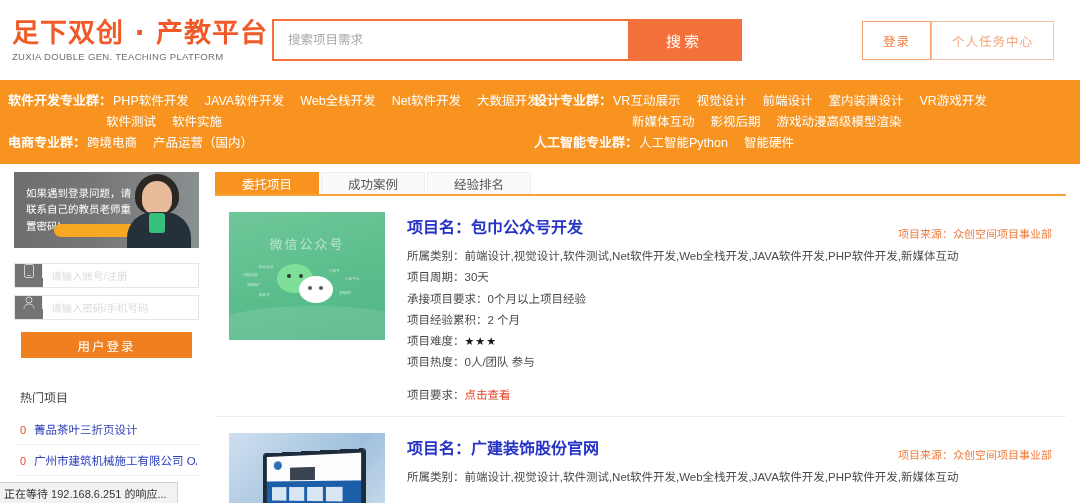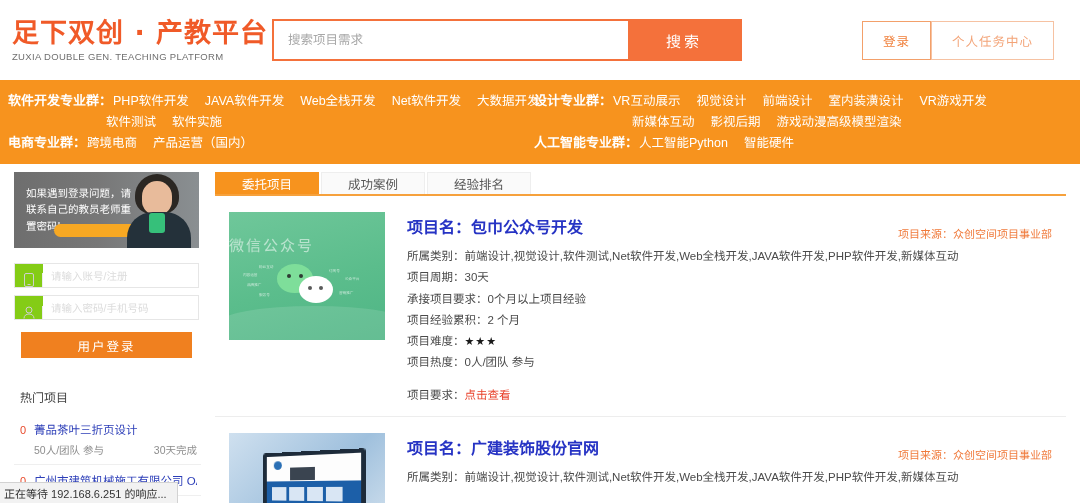--- a/index.html
+++ b/index.html
@@ -114,22 +114,22 @@
             background:#2b2723; border-radius:22px 22px 16px 16px; }
   .p-face { position:absolute; left:21px; top:9px; width:30px; height:34px;
             background:#e8bb9b; border-radius:15px 15px 14px 14px; }
   .p-body { position:absolute; left:6px; top:40px; width:64px; height:36px;
             background:#24313a; border-radius:26px 26px 0 0; }
   .p-collar { position:absolute; left:28px; top:41px; width:16px; height:20px;
               background:#36c07a; border-radius:3px; }
 
   .login-form { margin-top: 15px; width: 185px; }
   .field {
-    display: flex; align-items: flex-end;
-    height: 25px; border: 1px solid #e6e6e6; background:#84cc16;
+    display: flex; align-items: flex-start;
+    height: 25px; border: 1px solid #e6e6e6; background:#737373;
     margin-bottom: 7px;
   }
   .field-icon {
     width: 28px; flex: 0 0 28px; display:flex; align-items:center; justify-content:center;
     border-right: 1px solid #ededed; color: #cfcfcf;
   }
   .field input {
     flex:1 1 auto; border:none; outline:none; height: 100%;
     font-size: 10.5px; color:#bdbdbd; padding: 0 8px;
     font-family:"Liberation Sans", sans-serif; background:#fff;
@@ -166,22 +166,22 @@
   }
   .tab.active { background: #F7931E; color: #fff; border-color: #F7931E; }
 
   .card {
     display: flex; padding: 16px 10px 14px 14px;
     border-bottom: 1px solid #ededed; position: relative;
   }
   .thumb { width: 156px; flex: 0 0 156px; height: 128px; position: relative; overflow:hidden; }
   .thumb.wechat { background: linear-gradient(165deg,#6fc79a 0%, #5bbd8c 55%, #4fb585 100%); }
   .wx-title {
-    position:absolute; top:22px; left:0; right:0; text-align:left;
-    color: rgba(255,255,255,.55); font-size: 15px; letter-spacing: 2px;
+    position:absolute; top:22px; left:0; right:0; text-align:center;
+    color: rgba(255,255,255,.55); font-size: 13px; letter-spacing: 2px;
   }
   .wx-b1 { position:absolute; left:48px; top:52px; width:36px; height:29px;
            background:#7ede9a; border-radius:50% 50% 48% 48%; }
   .wx-b2 { position:absolute; left:70px; top:64px; width:34px; height:27px;
            background:#ffffff; border-radius:50%; }
   .wx-d { position:absolute; width:4px; height:4px; border-radius:50%; background:#2f3b33; }
   .wx-hill { position:absolute; left:-10px; bottom:0; width:190px; height:34px;
              background:rgba(255,255,255,.12); border-radius:60% 60% 0 0; }
   .wx-tag { position:absolute; font-size:3.6px; color:rgba(255,255,255,.65); white-space:nowrap; }
 
@@ -340,24 +340,20 @@
         </div>
         <button class="login-btn">用户登录</button>
       </div>
 
       <div class="hot-title">热门项目</div>
       <div class="hot-list">
         <div class="hot-item">
           <div class="hot-head">
             <span class="hot-rank">0</span>
             <span class="hot-name">菁品茶叶三折页设计</span>
-          </div>
-          <div class="hot-meta">
-            <span>50人/团队 参与</span>
-            <span>30天完成</span>
           </div>
         </div>
         <div class="hot-item">
           <div class="hot-head">
             <span class="hot-rank">0</span>
             <span class="hot-name">广州市建筑机械施工有限公司 OA项目</span>
           </div>
         </div>
       </div>
     </div>

